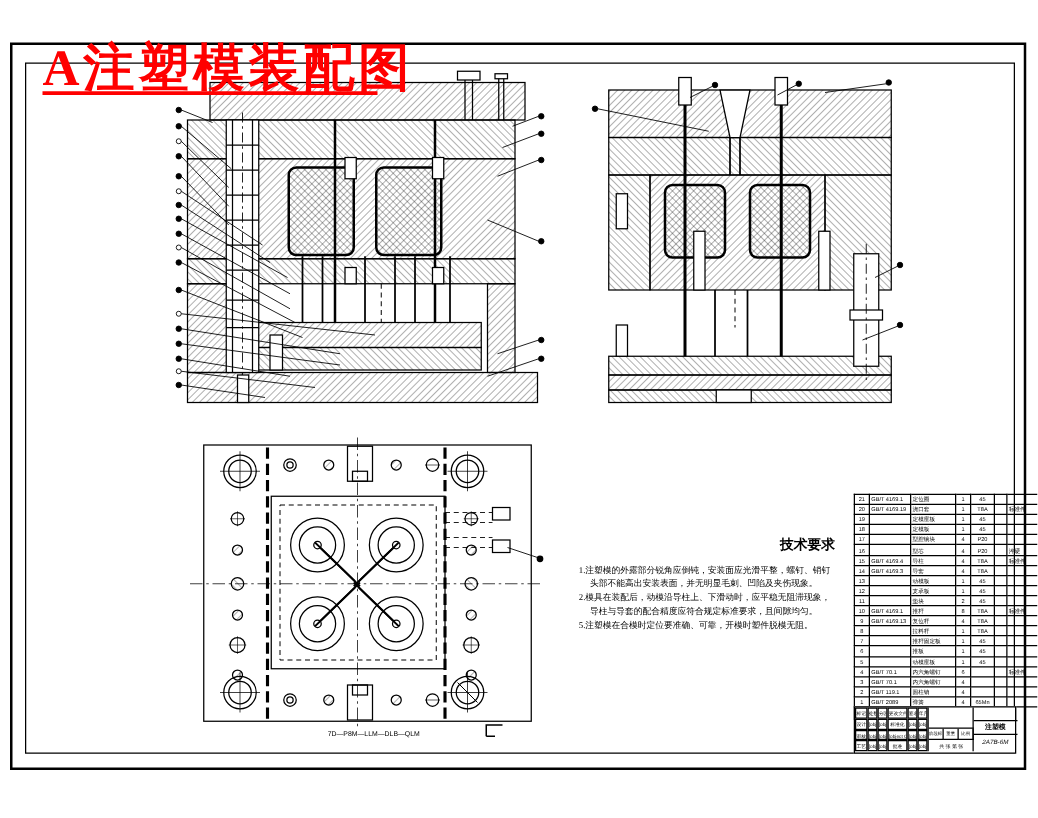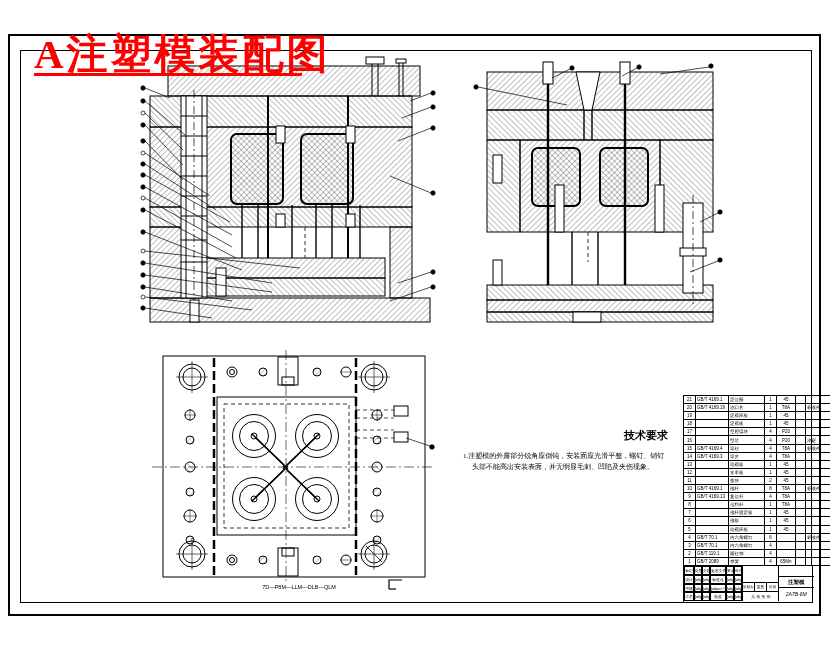--- a/index.html
+++ b/index.html
@@ -353,20 +353,22 @@
     </g>
 
     <text x="299" y="589" text-anchor="middle" font-size="5.5" fill="#000" font-family="Liberation Sans, sans-serif">7D—P8M—LLM—DLB—QLM</text>
   </svg>
 
   <div class="tech">
     <div class="tech-heading">技术要求</div>
     <div class="tech-items">
 
     <div>1.注塑模的外露部分锐角应倒钝，安装面应光滑平整，螺钉、销钉头部不能高出安装表面，并无明显毛刺、凹陷及夹伤现象。</div>
+        <div>2.模具在装配后，动模沿导柱上、下滑动时，应平稳无阻滞现象，导柱与导套的配合精度应符合规定标准要求，且间隙均匀。</div>
+        <div>5.注塑模在合模时定位要准确、可靠，开模时塑件脱模无阻。</div>
       </div>
   </div>
 
   <div class="bom">
     <table>
       <tbody>
 
           <tr>
             <td class="c-seq">21</td>
             <td class="c-code">GB/T 4169.1</td>

